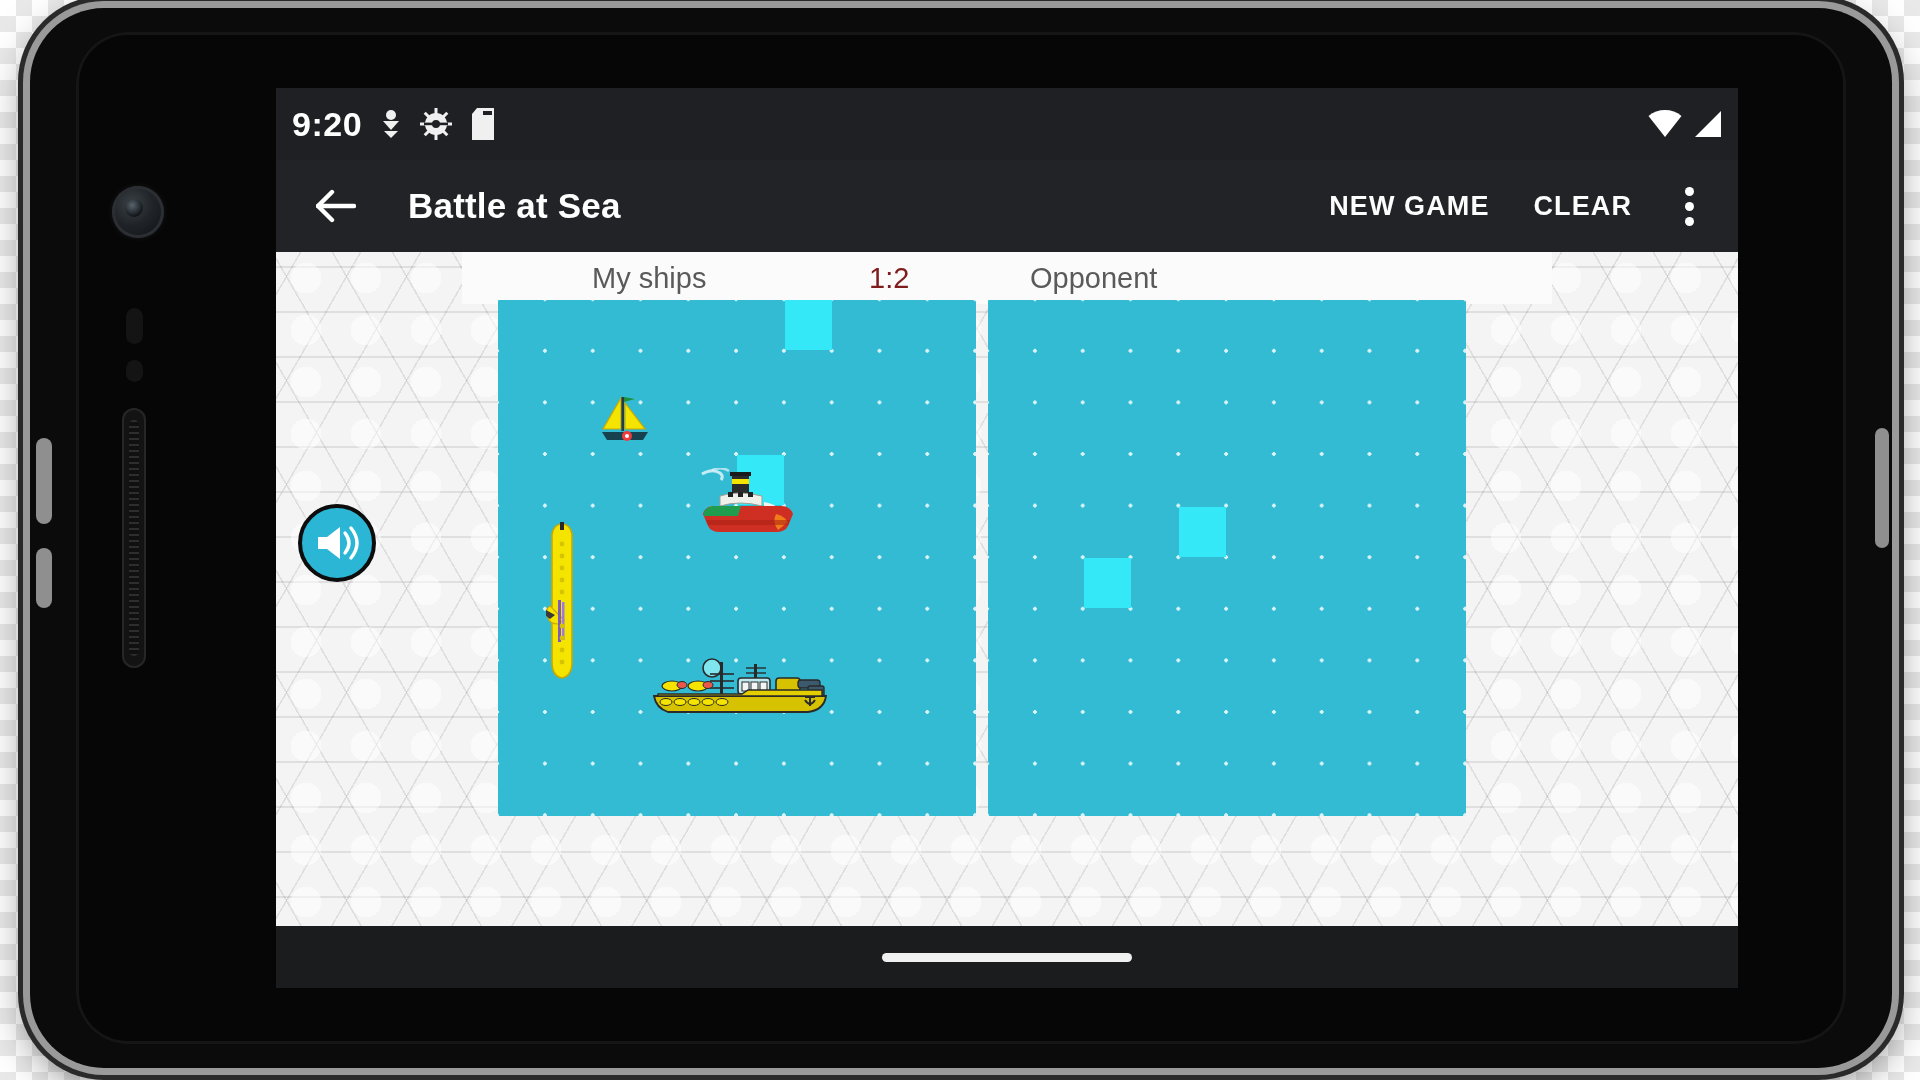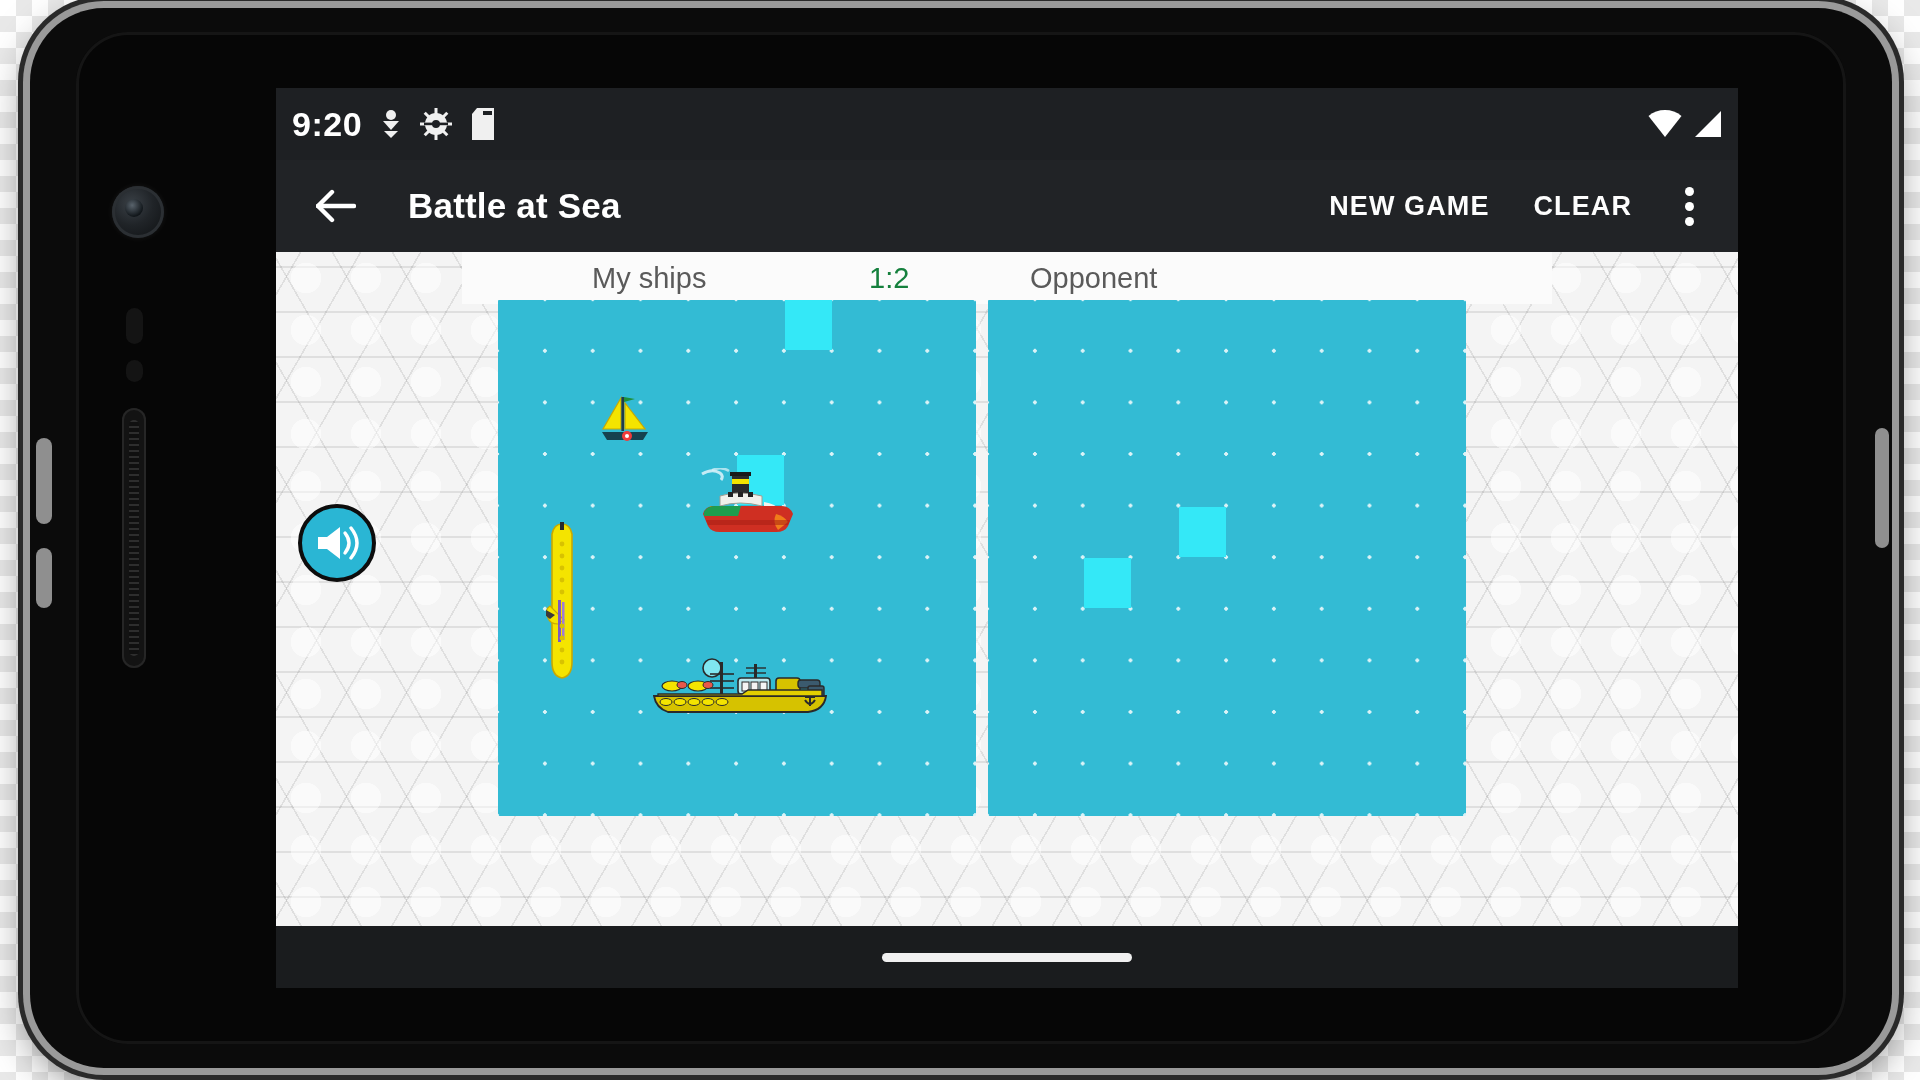--- a/index.html
+++ b/index.html
@@ -156,21 +156,21 @@
 
   
   #labels-band {
     position: absolute; left: 186px; top: 0;
     width: 1090px; height: 52px;
     background: #fbfbfb;
     display: flex; align-items: center;
   }
   .band-label { font-size: 29px; color: #5a5a5a; position: absolute; white-space: nowrap; }
   #label-my-ships { left: 130px; }
-  #label-score { left: 407px; color: #15803d; }
+  #label-score { left: 407px; color: #7f1d1d; }
   #label-opponent { left: 568px; }
 
   
   .board {
     position: absolute;
     background: #33bbd4;
     top: 48px;
     width: 478px; height: 516px;
   }
   #board-my { left: 222px; }

